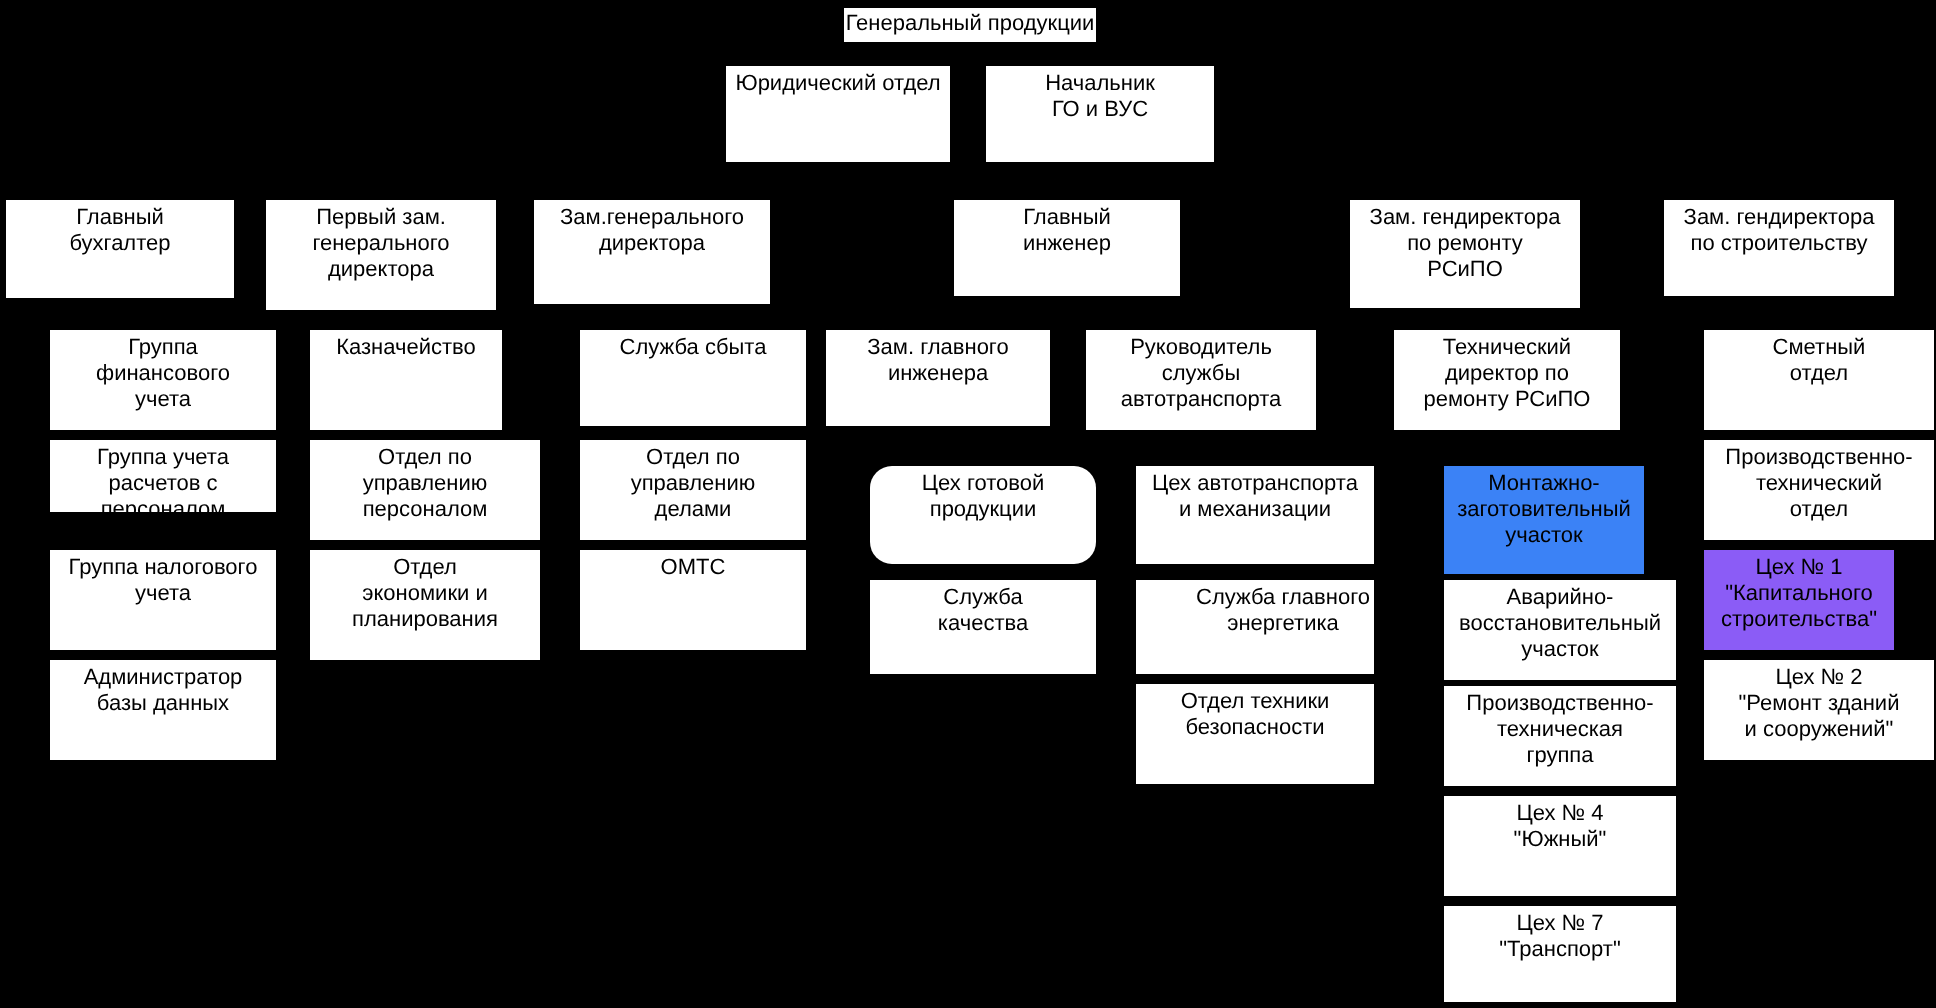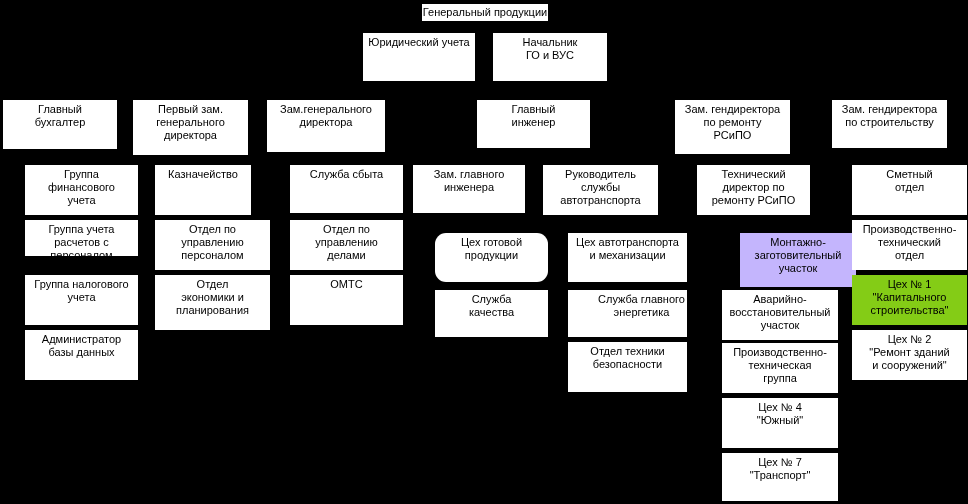--- a/index.html
+++ b/index.html
@@ -32,21 +32,21 @@
     align-items: center;
     justify-content: center;
     padding-top: 0;
   }
 </style>
 </head>
 <body>
 
 <div id="stage" style="background: rgb(0, 0, 0);">
     <div class="org-node root" style="left: 422px; top: 4px; width: 126px; height: 17px; background: rgb(255, 255, 255); color: rgb(0, 0, 0);">Генеральный продукции</div>
-    <div class="org-node" style="left: 363px; top: 33px; width: 112px; height: 48px; background: rgb(255, 255, 255); color: rgb(0, 0, 0);">Юридический учета</div>
+    <div class="org-node" style="left: 363px; top: 33px; width: 112px; height: 48px; background: rgb(255, 255, 255); color: rgb(0, 0, 0);">Юридический отдел</div>
     <div class="org-node" style="left: 493px; top: 33px; width: 114px; height: 48px; background: rgb(255, 255, 255); color: rgb(0, 0, 0);">Начальник
 ГО и ВУС</div>
     <div class="org-node" style="left: 3px; top: 100px; width: 114px; height: 49px; background: rgb(255, 255, 255); color: rgb(0, 0, 0);">Главный
 бухгалтер</div>
     <div class="org-node" style="left: 133px; top: 100px; width: 115px; height: 55px; background: rgb(255, 255, 255); color: rgb(0, 0, 0);">Первый зам.
 генерального
 директора</div>
     <div class="org-node" style="left: 267px; top: 100px; width: 118px; height: 52px; background: rgb(255, 255, 255); color: rgb(0, 0, 0);">Зам.генерального
 директора</div>
     <div class="org-node" style="left: 477px; top: 100px; width: 113px; height: 48px; background: rgb(255, 255, 255); color: rgb(0, 0, 0);">Главный
@@ -89,37 +89,37 @@
 автотранспорта</div>
     <div class="org-node" style="left: 568px; top: 233px; width: 119px; height: 49px; background: rgb(255, 255, 255); color: rgb(0, 0, 0);">Цех автотранспорта
 и механизации</div>
     <div class="org-node" style="left: 568px; top: 290px; width: 119px; height: 47px; background: rgb(255, 255, 255); color: rgb(0, 0, 0); padding-left: 28px;">Служба главного
 энергетика</div>
     <div class="org-node" style="left: 568px; top: 342px; width: 119px; height: 50px; background: rgb(255, 255, 255); color: rgb(0, 0, 0);">Отдел техники
 безопасности</div>
     <div class="org-node" style="left: 697px; top: 165px; width: 113px; height: 50px; background: rgb(255, 255, 255); color: rgb(0, 0, 0);">Технический
 директор по
 ремонту РСиПО</div>
-    <div class="org-node" style="left: 740px; top: 233px; width: 116px; height: 54px; background: #c4b5fd; color: rgb(0, 0, 0);">Монтажно-
+    <div class="org-node" style="left: 722px; top: 233px; width: 100px; height: 54px; background: #3b82f6; color: rgb(0, 0, 0);">Монтажно-
 заготовительный
 участок</div>
     <div class="org-node" style="left: 722px; top: 290px; width: 116px; height: 50px; background: rgb(255, 255, 255); color: rgb(0, 0, 0);">Аварийно-
 восстановительный
 участок</div>
     <div class="org-node" style="left: 722px; top: 343px; width: 116px; height: 50px; background: rgb(255, 255, 255); color: rgb(0, 0, 0);">Производственно-
 техническая
 группа</div>
     <div class="org-node" style="left: 722px; top: 398px; width: 116px; height: 50px; background: rgb(255, 255, 255); color: rgb(0, 0, 0);">Цех № 4
 "Южный"</div>
     <div class="org-node" style="left: 722px; top: 453px; width: 116px; height: 48px; background: rgb(255, 255, 255); color: rgb(0, 0, 0);">Цех № 7
 "Транспорт"</div>
     <div class="org-node" style="left: 852px; top: 165px; width: 115px; height: 50px; background: rgb(255, 255, 255); color: rgb(0, 0, 0);">Сметный
 отдел</div>
     <div class="org-node" style="left: 852px; top: 220px; width: 115px; height: 50px; background: rgb(255, 255, 255); color: rgb(0, 0, 0);">Производственно-
 технический
 отдел</div>
-    <div class="org-node" style="left: 852px; top: 275px; width: 115px; height: 50px; background: #84cc16; color: rgb(0, 0, 0);">Цех № 1
+    <div class="org-node" style="left: 852px; top: 275px; width: 95px; height: 50px; background: #8b5cf6; color: rgb(0, 0, 0);">Цех № 1
 "Капитального
 строительства"</div>
     <div class="org-node" style="left: 852px; top: 330px; width: 115px; height: 50px; background: rgb(255, 255, 255); color: rgb(0, 0, 0);">Цех № 2
 "Ремонт зданий
 и сооружений"</div>
   </div>
 
 </body></html>

